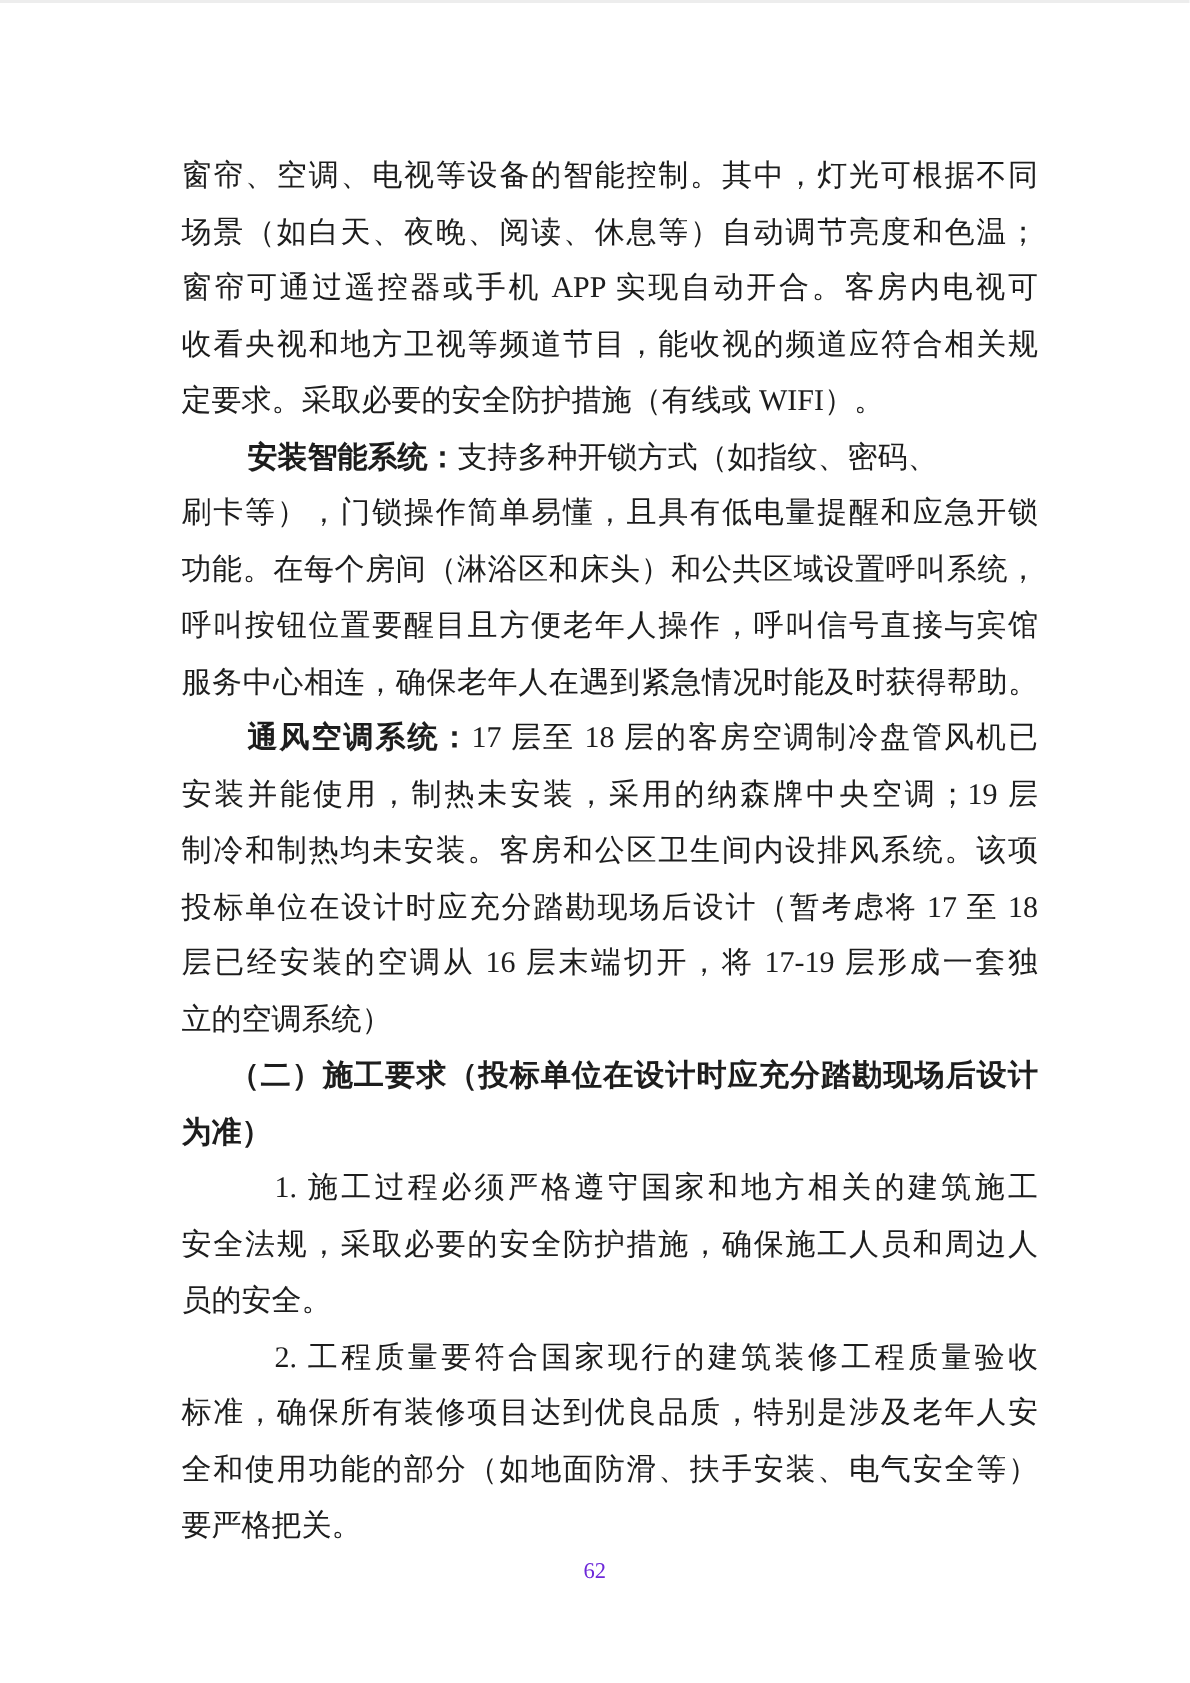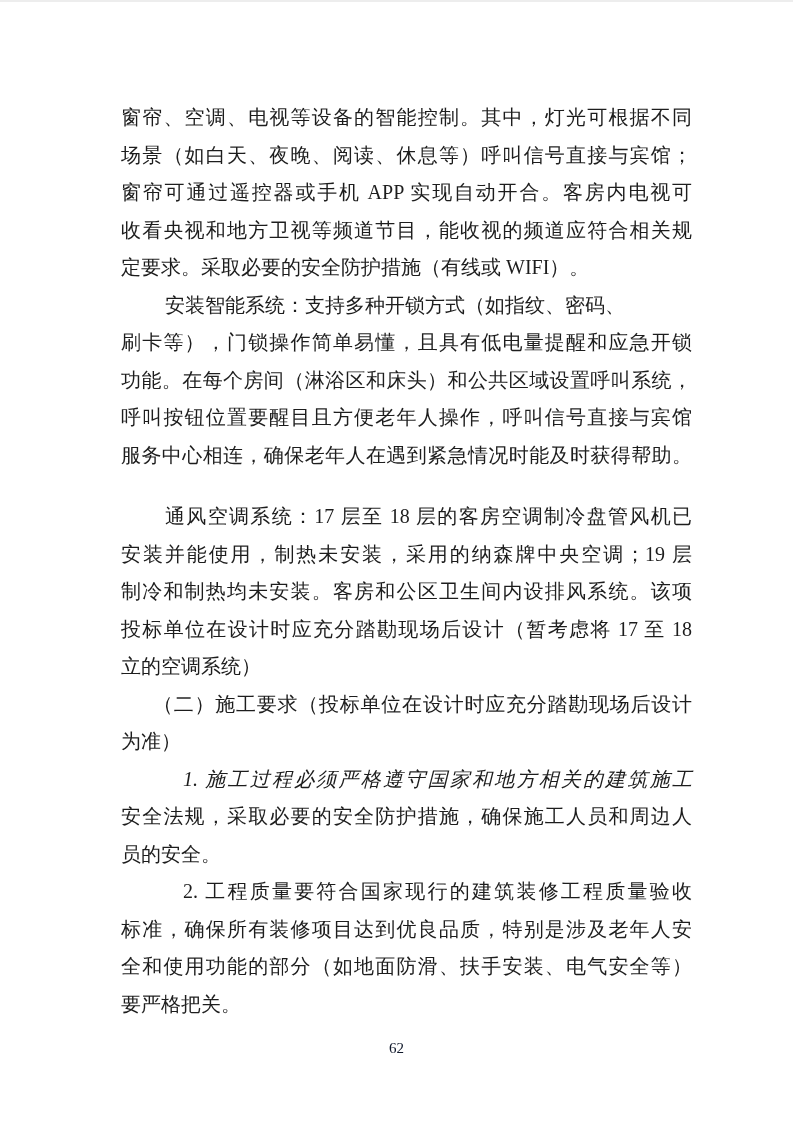--- a/index.html
+++ b/index.html
@@ -40,65 +40,66 @@
     height: 37.5px;
     white-space: normal;
     overflow: visible;
   }
   
   .line.j {
     text-align: justify;
     text-align-last: justify;
     text-justify: inter-character;
   }
-  .bold { font-weight: 400; }
+  .bold { font-weight: 700; }
   .footer {
     position: absolute;
     top: 1036px;
     left: 0;
     width: 793px;
     text-align: center;
     font-size: 15px;
     line-height: 24px;
-    color: #0f172a;
+    color: #6d28d9;
   }
 </style>
 </head>
 <body style="background: rgb(255, 255, 255); color: rgb(29, 29, 29);">
 
 <div class="page">
   <div class="page-edge-top" style="background: rgb(237, 237, 237);"></div>
   <div class="doc-body">
       <div class="paragraph">
         <div class="line j"><span>窗帘、空调、电视等设备的智能控制。其中，灯光可根据不同</span></div>
-        <div class="line j"><span>场景（如白天、夜晚、阅读、休息等）呼叫信号直接与宾馆；</span></div>
+        <div class="line j"><span>场景（如白天、夜晚、阅读、休息等）自动调节亮度和色温；</span></div>
         <div class="line j"><span>窗帘可通过遥控器或手机 APP 实现自动开合。客房内电视可</span></div>
         <div class="line j"><span>收看央视和地方卫视等频道节目，能收视的频道应符合相关规</span></div>
         <div class="line"><span>定要求。采取必要的安全防护措施（有线或 WIFI）。</span></div>
       </div>
       <div class="paragraph">
         <div class="line" style="padding-left: 44px;"><span class="bold">安装智能系统：</span><span>支持多种开锁方式（如指纹、密码、</span></div>
         <div class="line j"><span>刷卡等），门锁操作简单易懂，且具有低电量提醒和应急开锁</span></div>
         <div class="line j"><span>功能。在每个房间（淋浴区和床头）和公共区域设置呼叫系统，</span></div>
         <div class="line j"><span>呼叫按钮位置要醒目且方便老年人操作，呼叫信号直接与宾馆</span></div>
         <div class="line j"><span>服务中心相连，确保老年人在遇到紧急情况时能及时获得帮助。</span></div>
       </div>
       <div class="paragraph">
-        <div class="line j" style="padding-left: 44px; margin-top: 24px;"><span class="bold">通风空调系统：</span><span>17 层至 18 层的客房空调制冷盘管风机已</span></div>
+        <div class="line j" style="padding-left: 44px;"><span class="bold">通风空调系统：</span><span>17 层至 18 层的客房空调制冷盘管风机已</span></div>
         <div class="line j"><span>安装并能使用，制热未安装，采用的纳森牌中央空调；19 层</span></div>
         <div class="line j"><span>制冷和制热均未安装。客房和公区卫生间内设排风系统。该项</span></div>
         <div class="line j"><span>投标单位在设计时应充分踏勘现场后设计（暂考虑将 17 至 18</span></div>
+        <div class="line j"><span>层已经安装的空调从 16 层末端切开，将 17-19 层形成一套独</span></div>
         <div class="line"><span>立的空调系统）</span></div>
       </div>
       <div class="paragraph bold">
         <div class="line j" style="padding-left: 32px;"><span>（二）施工要求（投标单位在设计时应充分踏勘现场后设计</span></div>
         <div class="line"><span>为准）</span></div>
       </div>
       <div class="paragraph">
-        <div class="line j" style="padding-left: 62px; font-style: italic;"><span>1. 施工过程必须严格遵守国家和地方相关的建筑施工</span></div>
+        <div class="line j" style="padding-left: 62px;"><span>1. 施工过程必须严格遵守国家和地方相关的建筑施工</span></div>
         <div class="line j"><span>安全法规，采取必要的安全防护措施，确保施工人员和周边人</span></div>
         <div class="line"><span>员的安全。</span></div>
       </div>
       <div class="paragraph">
         <div class="line j" style="padding-left: 62px;"><span>2. 工程质量要符合国家现行的建筑装修工程质量验收</span></div>
         <div class="line j"><span>标准，确保所有装修项目达到优良品质，特别是涉及老年人安</span></div>
         <div class="line j"><span>全和使用功能的部分（如地面防滑、扶手安装、电气安全等）</span></div>
         <div class="line"><span>要严格把关。</span></div>
       </div>
     </div>

